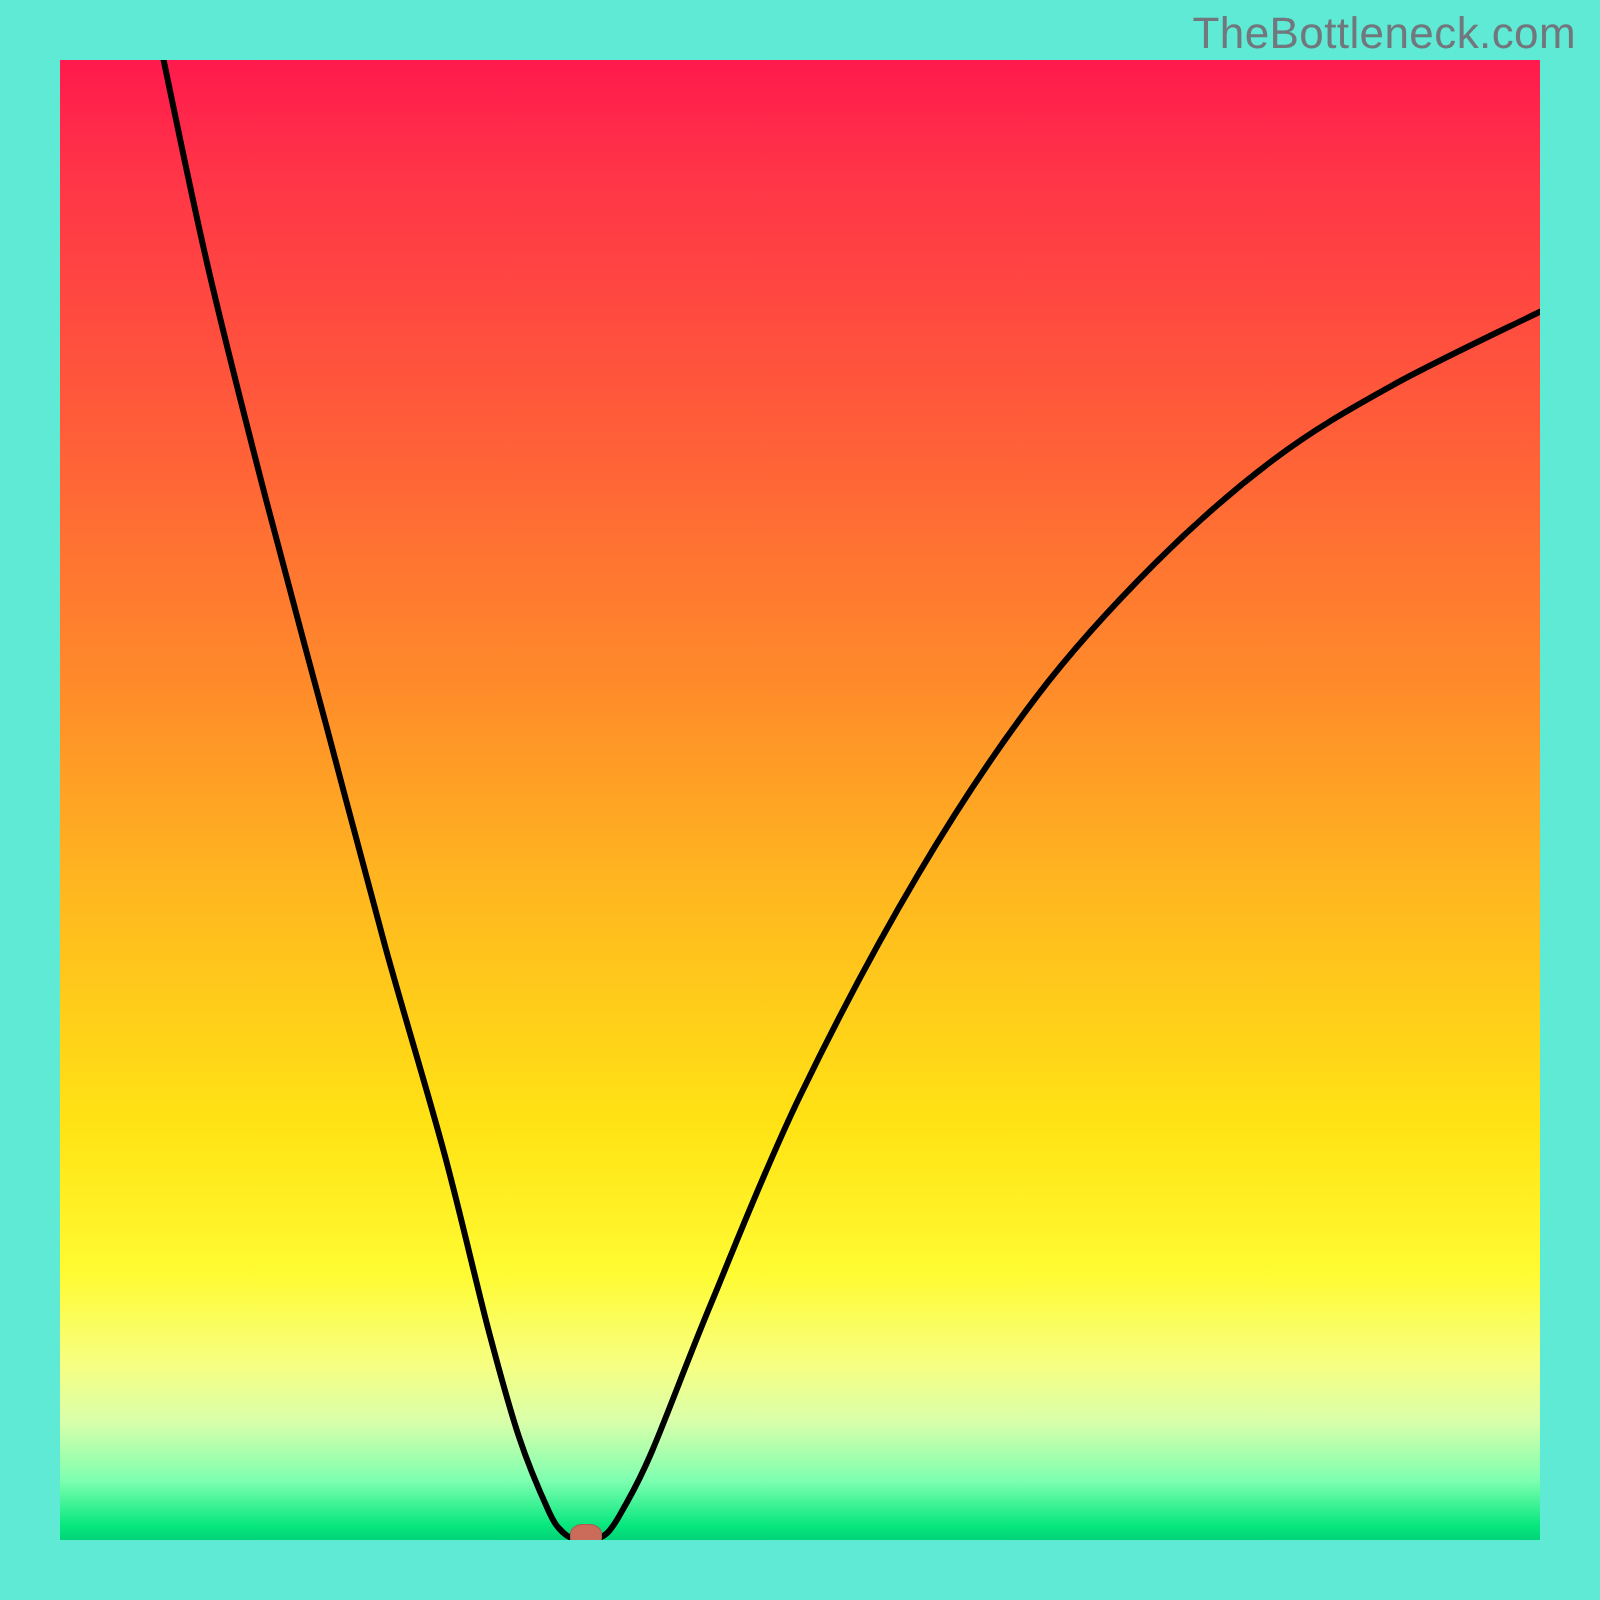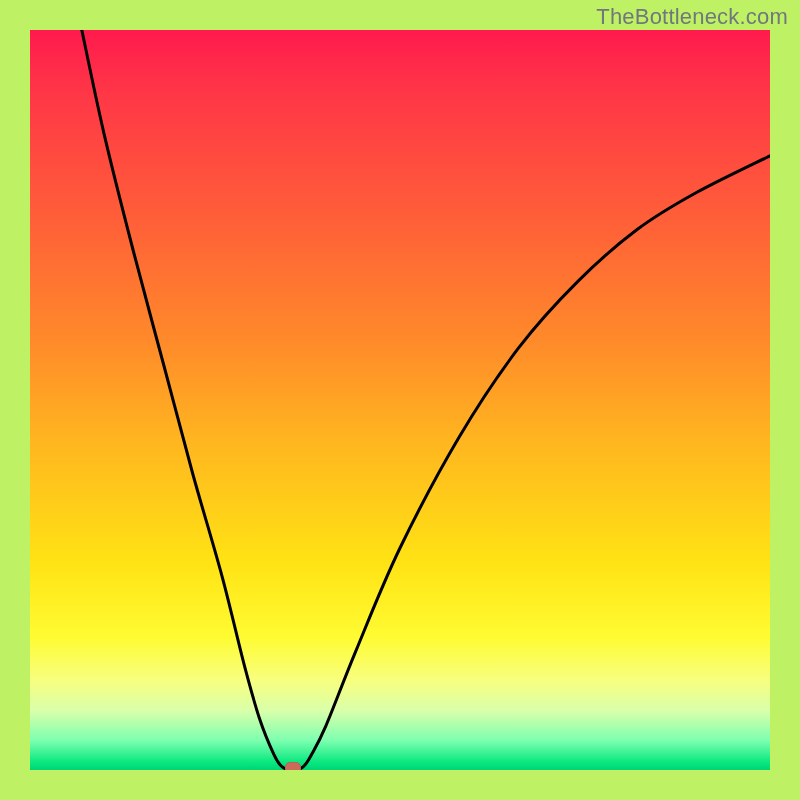--- a/index.html
+++ b/index.html
@@ -7,21 +7,21 @@
     padding: 0;
     width: 800px;
     height: 800px;
     background: #000;
     overflow: hidden;
   }
   .frame {
     position: relative;
     width: 800px;
     height: 800px;
-    background: #bef264;
+    background: #5eead4;
     box-sizing: border-box;
   }
   .watermark {
     position: absolute;
     top: 4px;
     right: 12px;
     font-family: Arial, Helvetica, sans-serif;
     font-size: 22px;
     color: #71777c;
     letter-spacing: 0.2px;

